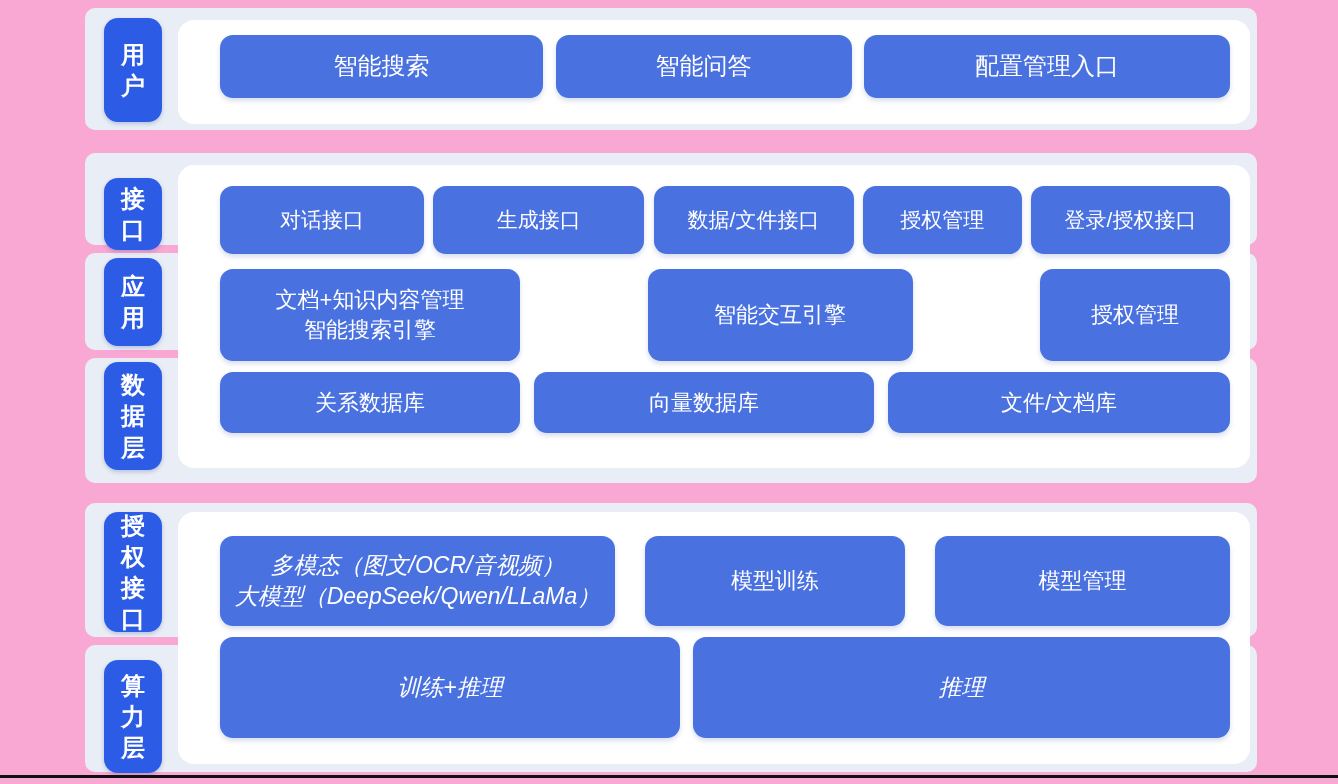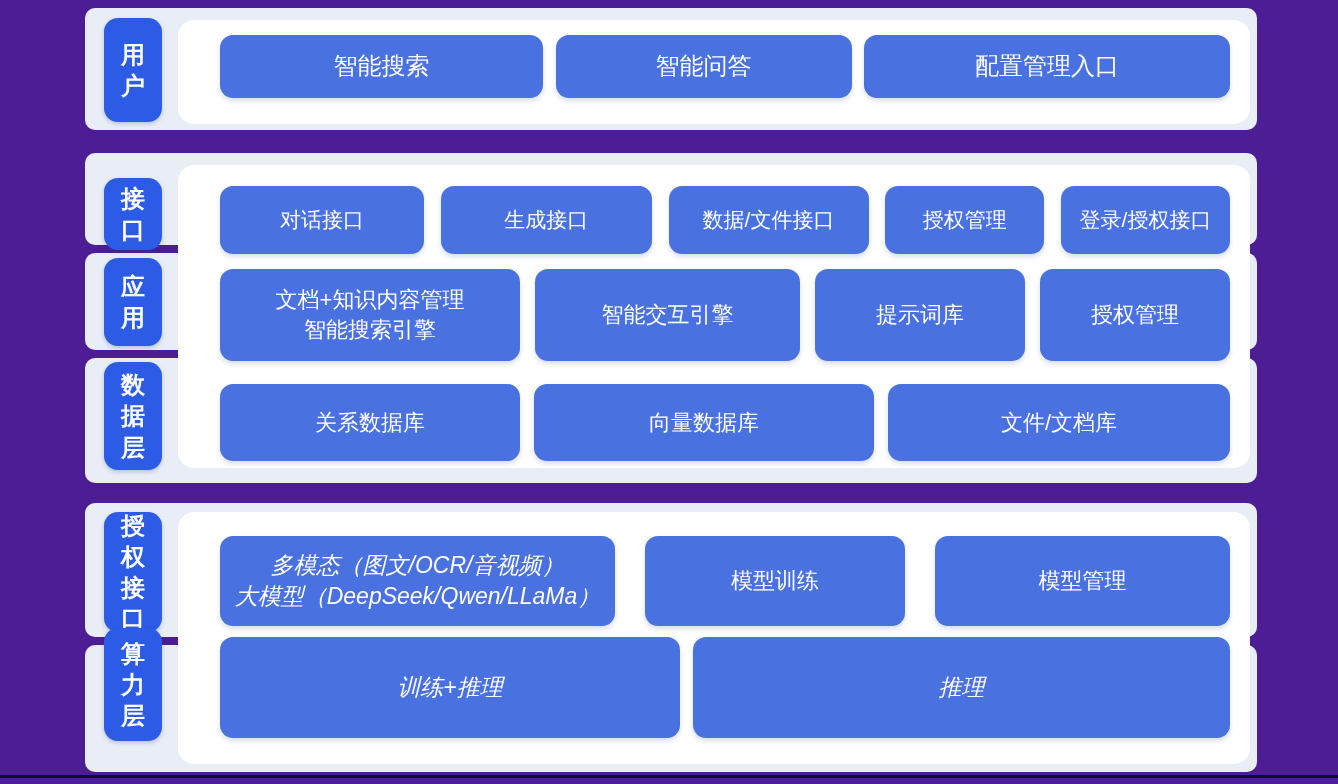--- a/index.html
+++ b/index.html
@@ -1,20 +1,20 @@
 <!DOCTYPE html>
 <html><head>
 <meta charset="utf-8">
 <style>
   html, body { margin: 0; padding: 0; background: #ffffff; }
   .page {
     position: relative;
     width: 1338px;
     height: 784px;
-    background: #4c1d95;
+    background: #f9a8d4;
     overflow: hidden;
     font-family: "Liberation Sans", "DejaVu Sans", sans-serif;
   }
   
   .seg {
     position: absolute;
     left: 85px;
     width: 1172px;
     background: #E9EEF6;
     border-radius: 10px;
@@ -110,42 +110,41 @@
     <span class="chip-text">应用</span>
   </div>
   <div class="chip" style="top:362px;height:108px">
     <span class="chip-text">数据层</span>
   </div>
   <div class="row" style="top:186px;height:68px">
     <div class="box fs21" style="width:204px">对话接口</div>
     <div class="box fs21" style="width:211px">生成接口</div>
     <div class="box fs21" style="width:200px">数据/文件接口</div>
     <div class="box fs21" style="width:159px">授权管理</div>
-    <div class="box fs21" style="width:169px">登录/授权接口</div>
+    <div class="box fs21" style="width:199px">登录/授权接口</div>
   </div>
   <div class="row" style="top:269px;height:92px">
     <div class="box" style="width:300px">文档+知识内容管理
 智能搜索引擎</div>
     <div class="box" style="width:265px">智能交互引擎</div>
-    <div class="box" style="width:210px">提示词库</div>
     <div class="box" style="width:190px">授权管理</div>
   </div>
-  <div class="row" style="top:384px;height:77px">
+  <div class="row" style="top:372px;height:61px">
     <div class="box" style="width:300px">关系数据库</div>
     <div class="box" style="width:340px">向量数据库</div>
     <div class="box" style="width:342px">文件/文档库</div>
   </div>
 
   <div class="seg" style="top:503px;height:134px"></div>
   <div class="seg" style="top:645px;height:127px"></div>
   <div class="panel" style="top:512px;height:252px"></div>
   <div class="chip" style="top:512px;height:120px">
     <span class="chip-text">授权接口</span>
   </div>
-  <div class="chip" style="top:628px;height:113px">
+  <div class="chip" style="top:660px;height:113px">
     <span class="chip-text">算力层</span>
   </div>
   <div class="row" style="top:536px;height:90px">
     <div class="box fs23" style="width:395px">多模态（图文/OCR/音视频）
 大模型（DeepSeek/Qwen/LLaMa）</div>
     <div class="box" style="width:260px">模型训练</div>
     <div class="box" style="width:295px">模型管理</div>
   </div>
   <div class="row" style="top:637px;height:101px">
     <div class="box fs23" style="width:460px">训练+推理</div>

